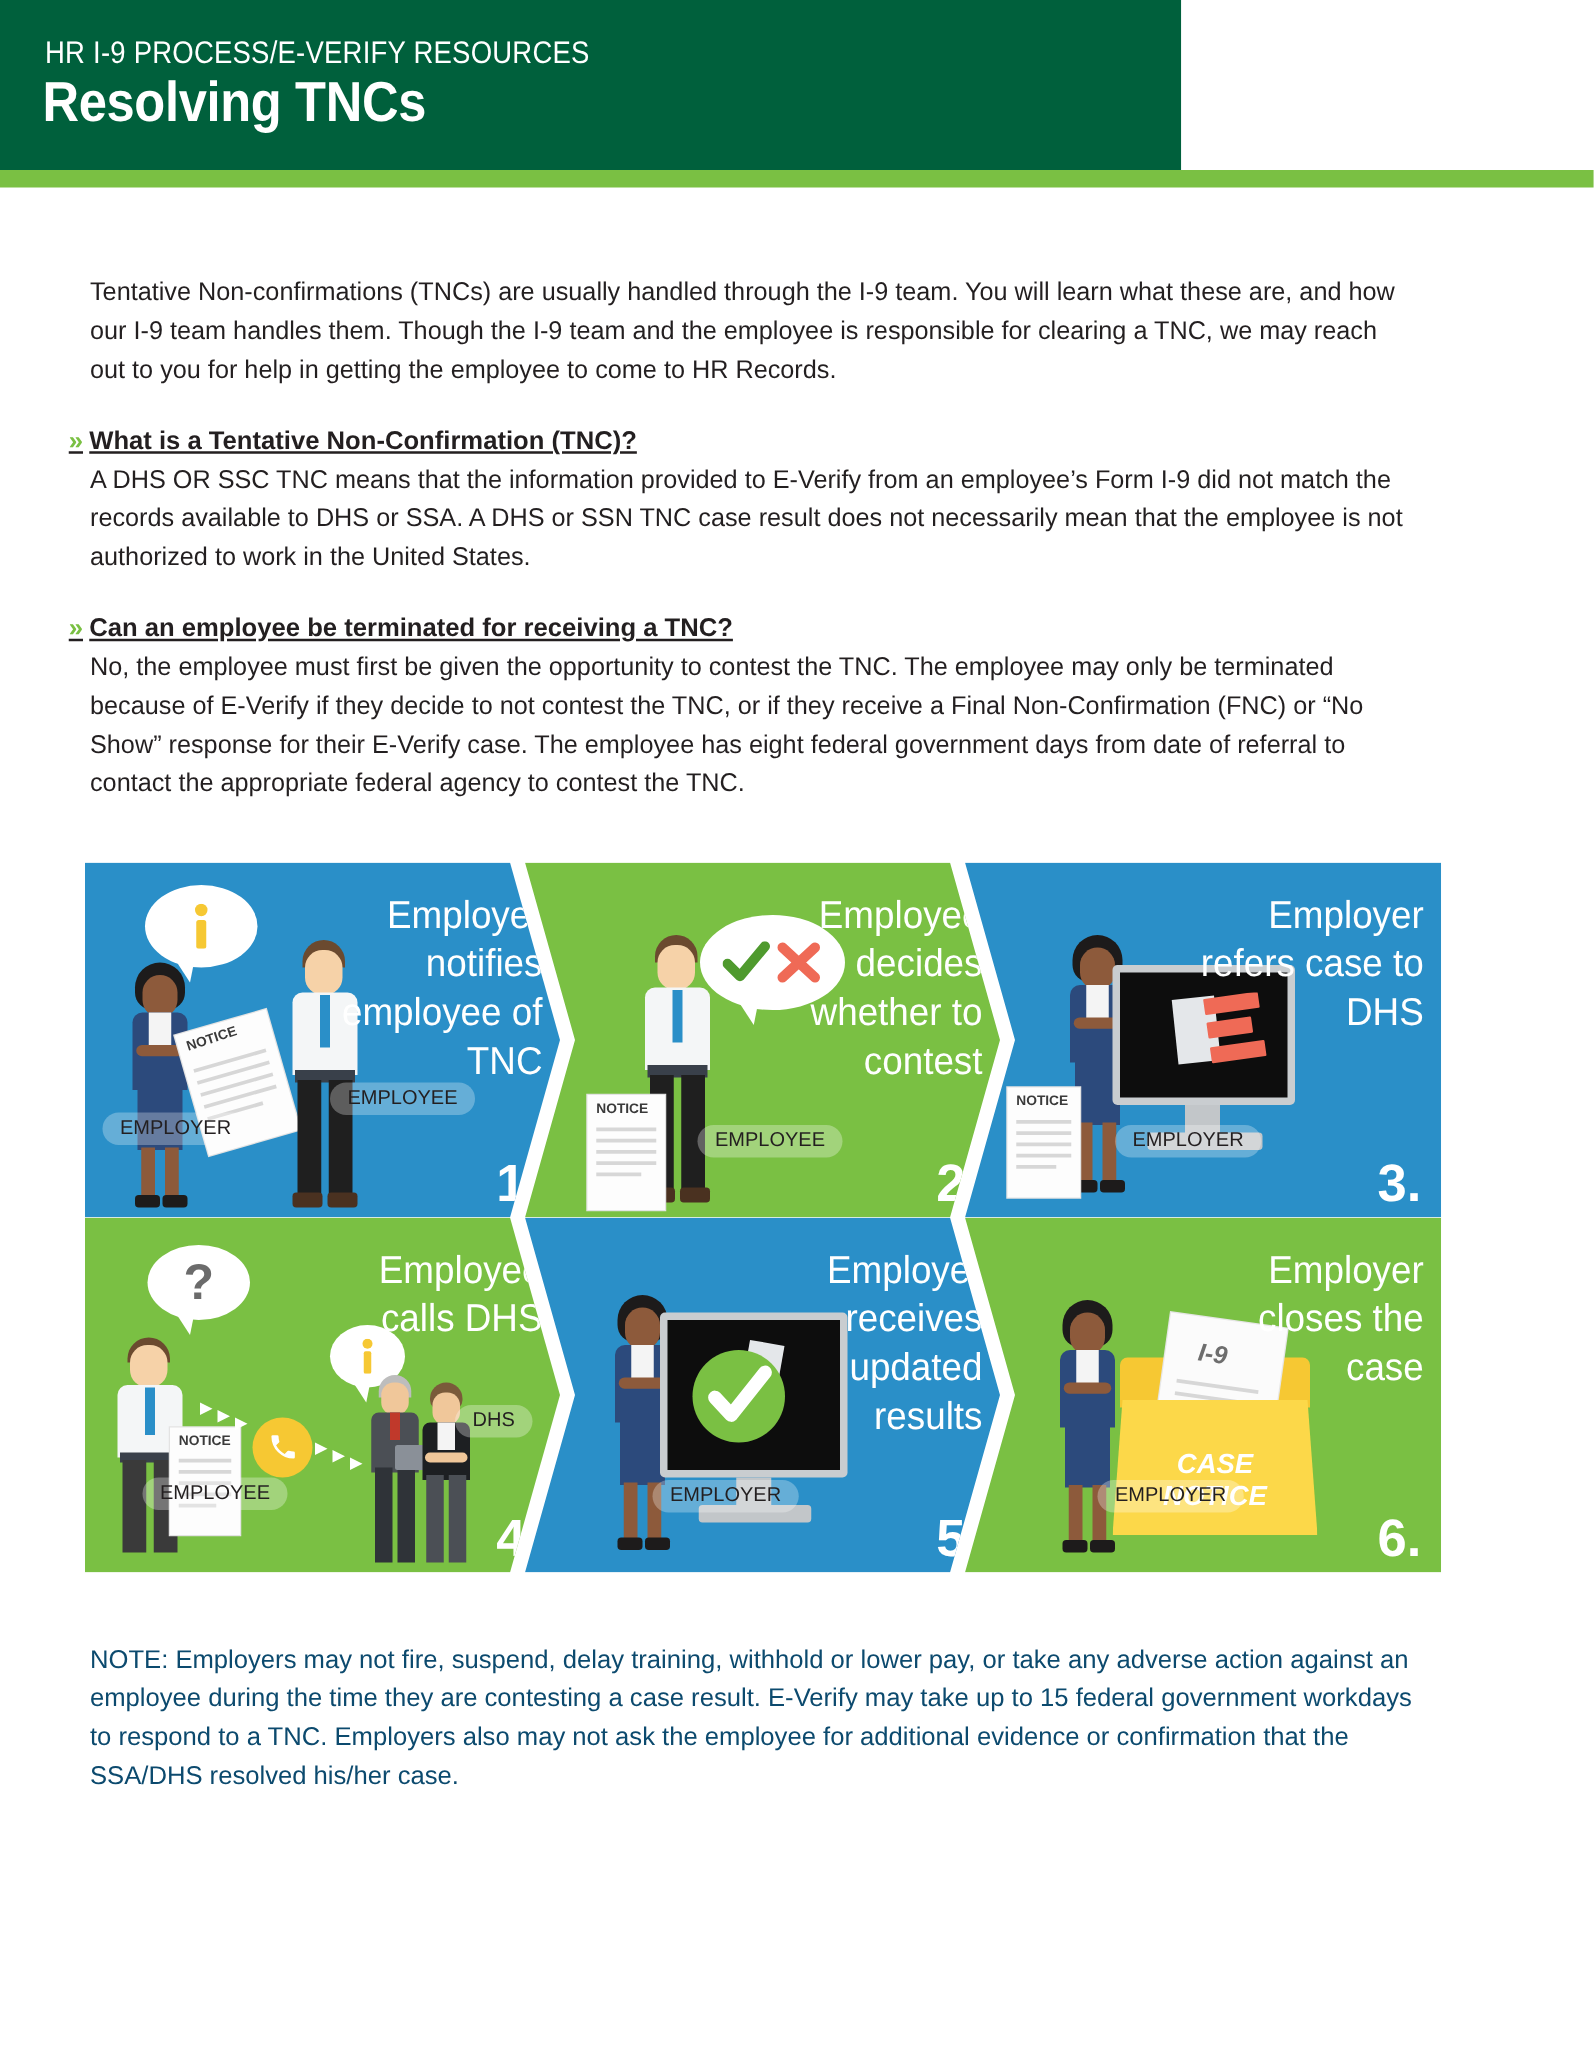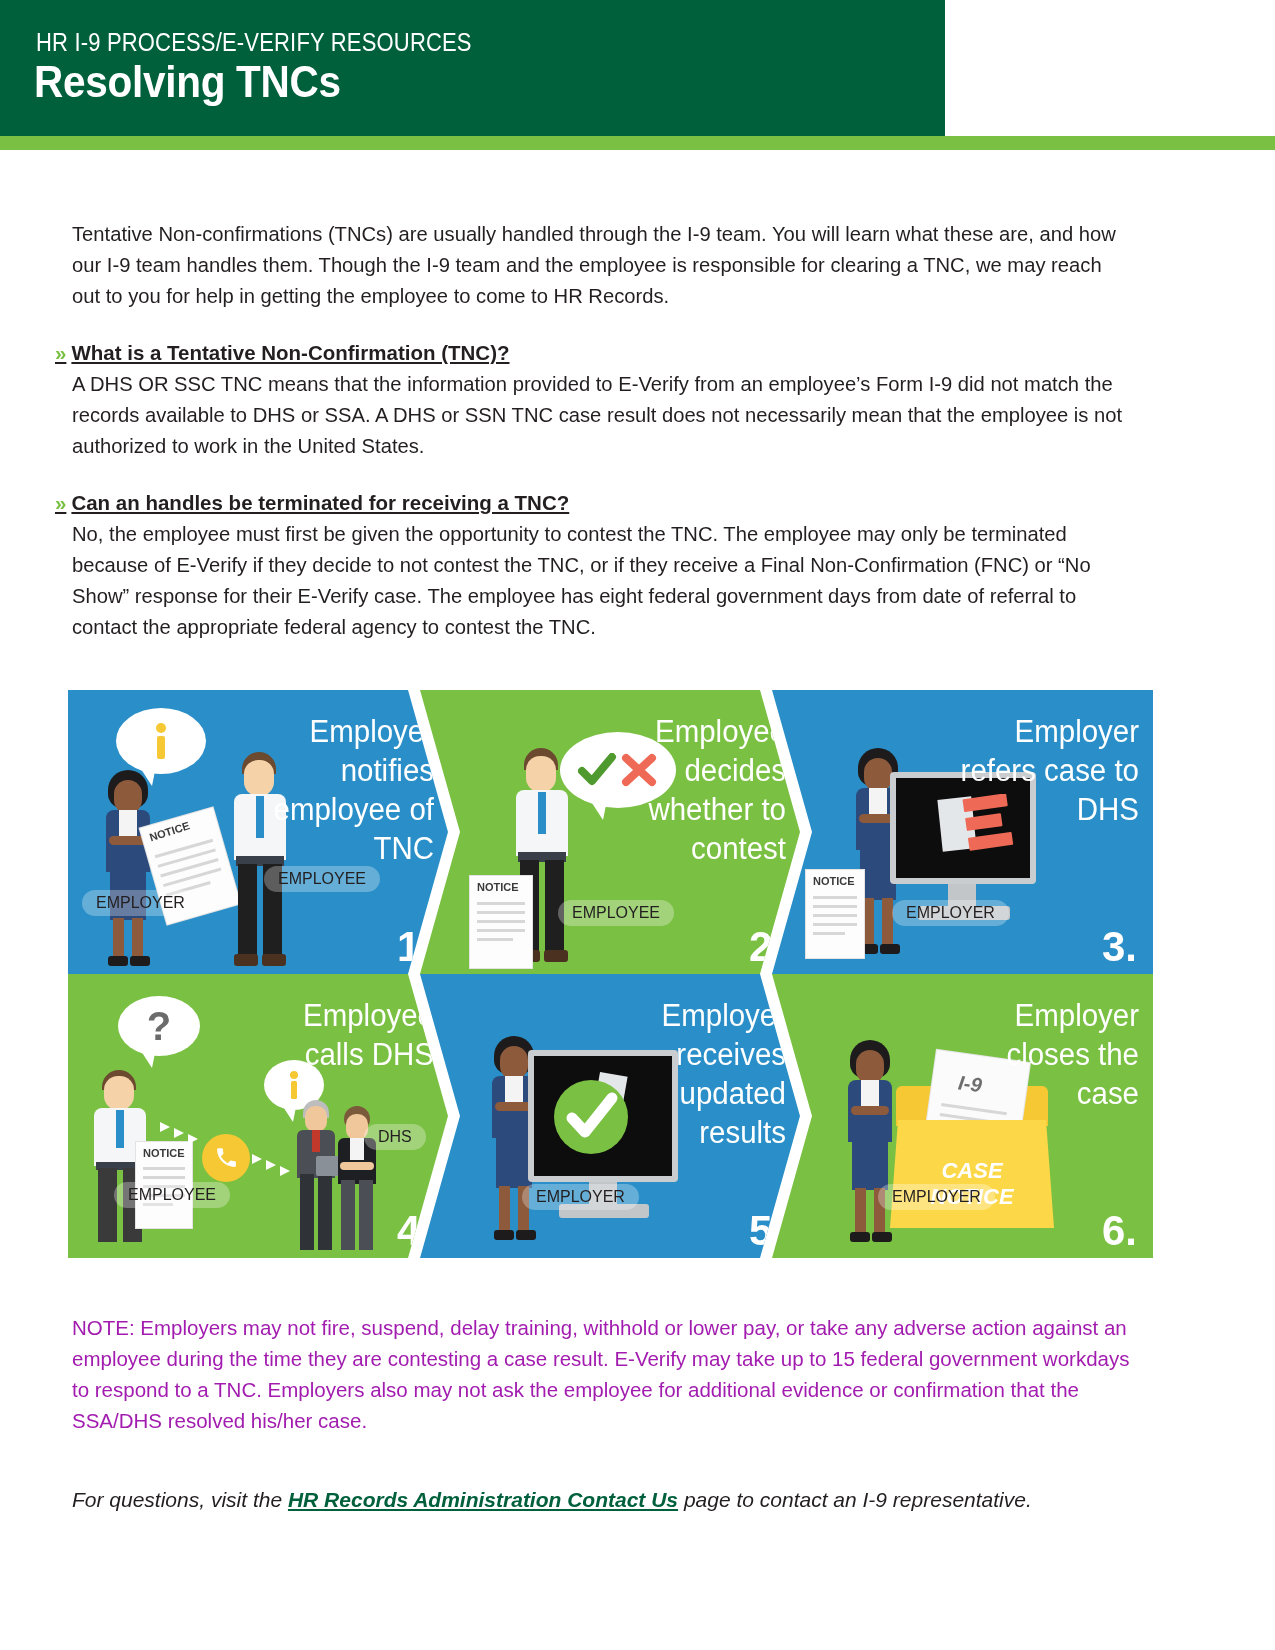--- a/index.html
+++ b/index.html
@@ -103,21 +103,21 @@
   .notice-t { position: absolute; left: 7px; top: 5px; font-size: 11px; font-weight: bold; color: #3a3a3a; }
   .nline { position: absolute; left: 7px; height: 3px; background: #d7d7d7; }
   .mon-frame { position: absolute; background: #c9cdd0; border-radius: 4px; }
   .mon-screen { position: absolute; background: #0d0d0d; }
   .mon-neck { position: absolute; background: #c2c6c9; }
   .mon-base { position: absolute; background: #c2c6c9; border-radius: 3px; }
 
   
   .note {
     position: absolute; left: 72px; top: 1312px; width: 1060px;
-    font-size: 20.5px; line-height: 31px; color: #a21caf;
+    font-size: 20.5px; line-height: 31px; color: #0c4a6e;
     font-family: "Liberation Sans Narrow", "Liberation Sans", sans-serif;
   }
   .footer {
     position: absolute; left: 72px; top: 1488px; width: 1090px;
     font-size: 21px; font-style: italic; color: #231f20;
     font-family: "Liberation Sans Narrow", "Liberation Sans", sans-serif;
     white-space: nowrap;
   }
   .footer a { color: #00603c; font-weight: bold; text-decoration: underline; }
 </style>
@@ -140,21 +140,21 @@
 
     <div class="qblock">
       <div class="qhead">
         <span class="chev">»</span><span>What is a Tentative Non-Confirmation (TNC)?</span>
       </div>
       <p class="para">A DHS OR SSC TNC means that the information provided to E-Verify from an employee’s Form I-9 did not match the records available to DHS or SSA. A DHS or SSN TNC case result does not necessarily mean that the employee is not authorized to work in the United States.</p>
     </div>
 
     <div class="qblock">
       <div class="qhead">
-        <span class="chev">»</span><span>Can an handles be terminated for receiving a TNC?</span>
+        <span class="chev">»</span><span>Can an employee be terminated for receiving a TNC?</span>
       </div>
       <p class="para">No, the employee must first be given the opportunity to contest the TNC. The employee may only be terminated because of E-Verify if they decide to not contest the TNC, or if they receive a Final Non-Confirmation (FNC) or “No Show” response for their E-Verify case. The employee has eight federal government days from date of referral to contact the appropriate federal agency to contest the TNC.</p>
     </div>
   </div>
 
   <div class="info">
 
     <div class="row">
 
       <div class="panel a p-blue">
@@ -405,17 +405,14 @@
         </div>
         <div class="p-label">Employer closes the case</div>
         <div class="pill on-green" style="left:106px;bottom:48px;">EMPLOYER</div>
         <div class="p-num">6.</div>
       </div>
     </div>
   </div>
 
   <p class="note">NOTE: Employers may not fire, suspend, delay training, withhold or lower pay, or take any adverse action against an employee during the time they are contesting a case result. E-Verify may take up to 15 federal government workdays to respond to a TNC. Employers also may not ask the employee for additional evidence or confirmation that the SSA/DHS resolved his/her case.</p>
 
-  <div class="footer">
-    <span>For questions, visit the </span><a href="#">HR Records Administration Contact Us</a><span> page to contact an I-9 representative.</span>
-  </div>
 
 </div>
 
 </body></html>

